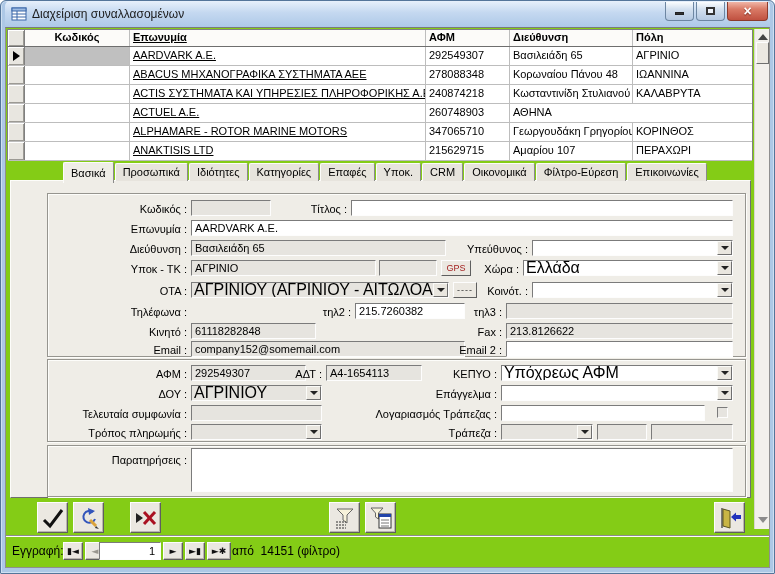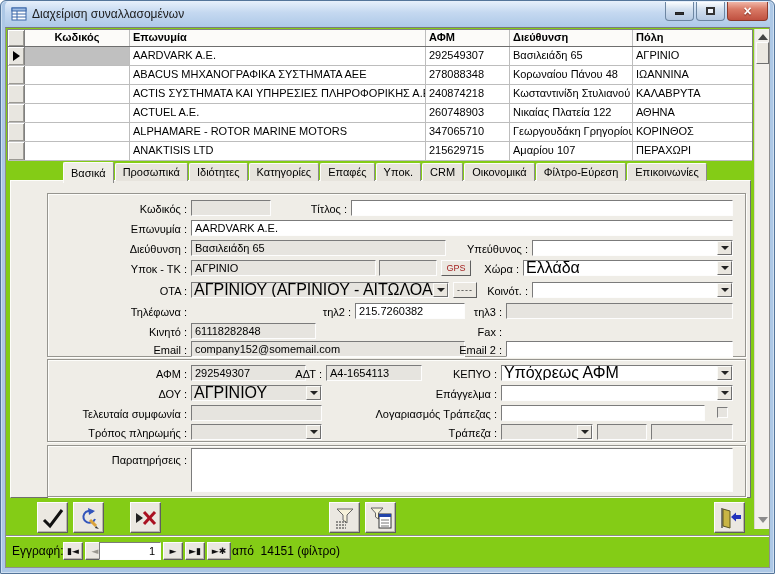--- a/index.html
+++ b/index.html
@@ -27,21 +27,21 @@
 
   
   .datasheet{position:absolute;left:1px;top:1px;width:746px;height:131px;
     border:1px solid #808080;background:#fff;font-size:11px;}
   .ds-header{display:flex;height:17px;font-weight:bold;background:#fcfbf9;border-bottom:1px solid #6e6e6e;}
   .ds-row{display:flex;height:19px;background:#fff;border-bottom:1px solid #bdbdbd;}
   .ds-cell{border-right:1px solid #bdbdbd;padding:2px 3px 0 3px;white-space:nowrap;overflow:hidden;}
   .ds-header .ds-cell{padding-top:1px;}
   .w-sel{width:17px;flex:0 0 auto;padding:0;}
   .w-kod{width:105px;flex:0 0 auto;}
-  .w-epo{width:296px;flex:0 0 auto;}
+  .w-epo{width:296px;flex:0 0 auto;text-decoration:underline;}
   .w-afm{width:84px;flex:0 0 auto;}
   .w-die{width:123px;flex:0 0 auto;}
   .w-pol{flex:1 1 auto;border-right:none;}
   .hdr-kod{text-align:center;}
   .selcell{background:#e8e6e0;border-right:1px solid #808080;
     box-shadow:inset 1px 1px 0 #fff,inset -1px -1px 0 #9c9a94;
     display:flex;align-items:center;justify-content:center;}
   .cur-arrow{width:0;height:0;border-left:7px solid #000;border-top:5px solid transparent;border-bottom:5px solid transparent;}
   .cell-gray{background:#c0c0c0;}
 
@@ -164,21 +164,20 @@
         <div class="ds-cell w-epo">ACTIS ΣΥΣΤΗΜΑΤΑ ΚΑΙ ΥΠΗΡΕΣΙΕΣ ΠΛΗΡΟΦΟΡΙΚΗΣ Α.Ε.</div>
         <div class="ds-cell w-afm">240874218</div>
         <div class="ds-cell w-die">Κωσταντινίδη Στυλιανού</div>
         <div class="ds-cell w-pol">ΚΑΛΑΒΡΥΤΑ</div>
       </div>
       <div class="ds-row">
         <div class="ds-cell w-sel selcell"></div>
         <div class="ds-cell w-kod"></div>
         <div class="ds-cell w-epo">ACTUEL A.E.</div>
         <div class="ds-cell w-afm">260748903</div>
-        <div class="ds-cell w-die">Νικαίας Πλατεία 122</div>
         <div class="ds-cell w-pol">ΑΘΗΝΑ</div>
       </div>
       <div class="ds-row">
         <div class="ds-cell w-sel selcell"></div>
         <div class="ds-cell w-kod"></div>
         <div class="ds-cell w-epo">ALPHAMARE - ROTOR MARINE MOTORS</div>
         <div class="ds-cell w-afm">347065710</div>
         <div class="ds-cell w-die">Γεωργουδάκη Γρηγορίου</div>
         <div class="ds-cell w-pol">ΚΟΡΙΝΘΟΣ</div>
       </div>
@@ -269,20 +268,21 @@
 
       <span class="flabel" style="left:10px;top:124px;width:166px">Τηλέφωνα :</span>
       <span class="flabel" style="left:300px;top:124px;width:40px">τηλ2 :</span>
       <input class="field" style="left: 344px; top: 122px; width: 110px;" value="215.7260382">
       <span class="flabel" style="left:455px;top:124px;width:36px">τηλ3 :</span>
       <input class="field gray" style="left: 495px; top: 122px; width: 227px;" value="">
 
       <span class="flabel" style="left:10px;top:144px;width:166px">Κινητό :</span>
       <input class="field gray" style="left: 180px; top: 142px; width: 125px;" value="61118282848">
       <span class="flabel" style="left:455px;top:144px;width:36px">Fax :</span>
+      <input class="field gray" style="left: 495px; top: 142px; width: 227px;" value="213.8126622">
 
       <span class="flabel" style="left:10px;top:162px;width:166px">Email :</span>
       <input class="field gray" style="left: 180px; top: 160px; width: 274px;" value="company152@somemail.com">
       <span class="flabel" style="left:430px;top:162px;width:61px">Email 2 :</span>
       <input class="field" style="left: 495px; top: 160px; width: 227px;" value="">
 
       <span class="flabel" style="left:10px;top:186px;width:166px">ΑΦΜ :</span>
       <input class="field gray" style="left: 180px; top: 184px; width: 115px;" value="292549307">
       <span class="flabel" style="left:255px;top:186px;width:56px">ΑΔΤ :</span>
       <input class="field gray" style="left: 315px; top: 184px; width: 96px;" value="Α4-1654113">

